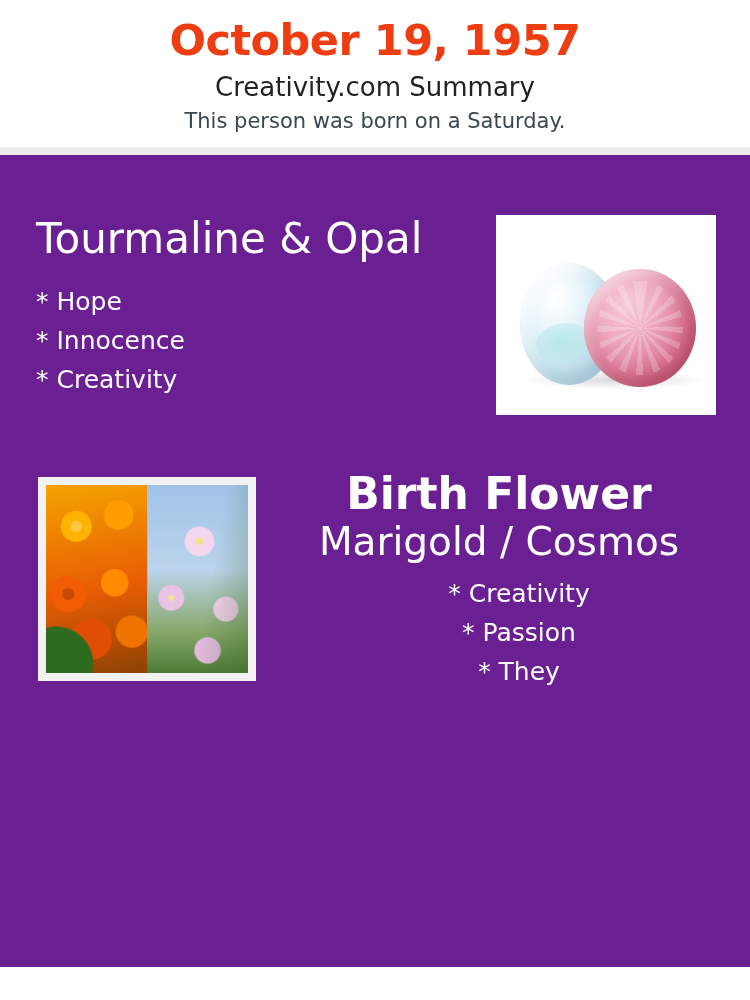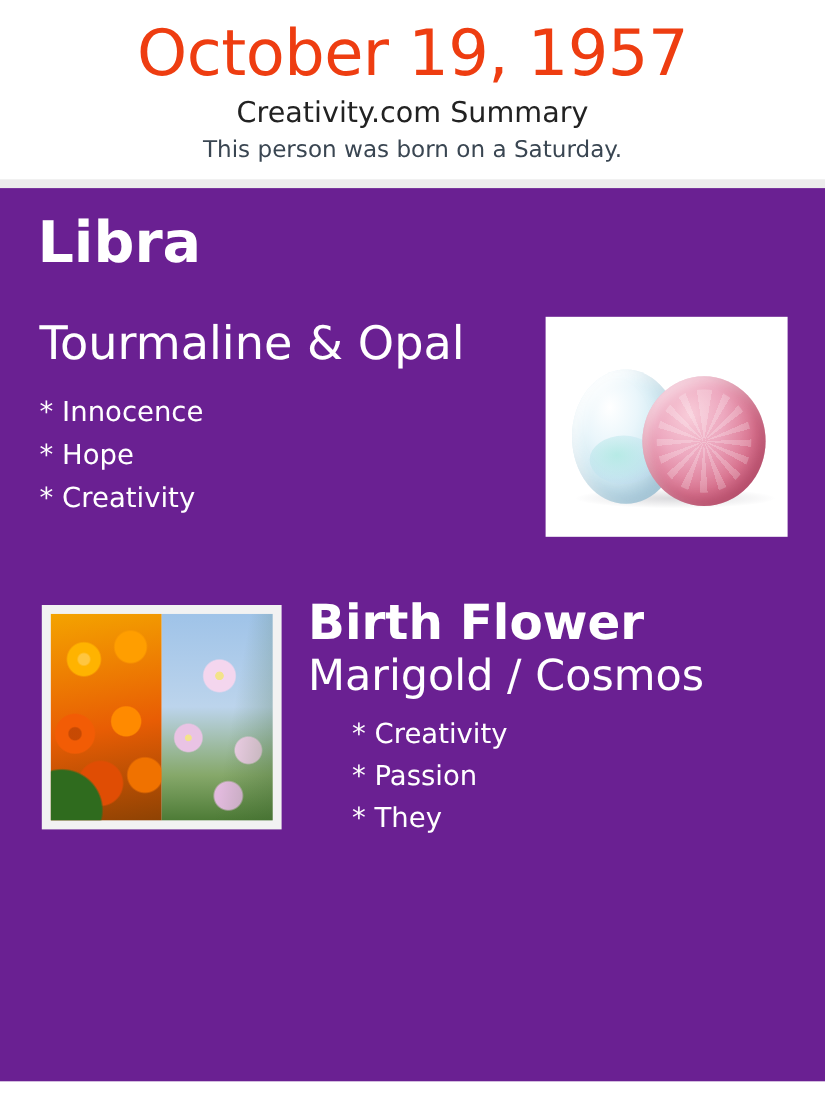--- a/index.html
+++ b/index.html
@@ -21,22 +21,22 @@
   }
 
   
   .header {
     background: #ffffff;
     padding: 18px 20px 14px 20px;
     text-align: center;
   }
   .header-date {
     color: #ee3d11;
-    font-size: 58px;
-    font-weight: normal;
+    font-size: 43px;
+    font-weight: bold;
     line-height: 1.05;
     letter-spacing: -0.5px;
   }
   .header-sub {
     color: #222222;
     font-size: 26px;
     margin-top: 10px;
     line-height: 1.1;
   }
   .header-note {
@@ -177,21 +177,21 @@
   }
 
   
   .flower-section {
     position: relative;
     margin-top: 36px;
     min-height: 230px;
   }
   .flower-text {
     margin-left: 248px;
-    text-align: left;
+    text-align: center;
   }
   .flower-title {
     color: #ffffff;
     font-size: 44px;
     font-weight: bold;
     line-height: 1.05;
     margin: 0 0 2px 0;
   }
   .flower-name {
     color: #ffffff;
@@ -269,27 +269,26 @@
 
   <div class="header">
     <div class="header-date">October 19, 1957</div>
     <div class="header-sub">Creativity.com Summary</div>
     <div class="header-note">This person was born on a Saturday.</div>
   </div>
   <div class="header-divider"></div>
 
   <div class="panel">
 
-    <div class="zodiac-title">Libra</div>
 
     <div class="stone-section">
       <div class="stone-text">
         <div class="stone-name">Tourmaline &amp; Opal</div>
+        <div class="bullet">* Hope</div>
         <div class="bullet">* Innocence</div>
-        <div class="bullet">* Hope</div>
         <div class="bullet">* Creativity</div>
       </div>
       <div class="stone-img">
         <div class="stone-canvas">
           <div class="shadow-blob"></div>
           <div class="opal"></div>
           <div class="tourmaline"></div>
         </div>
       </div>
     </div>

